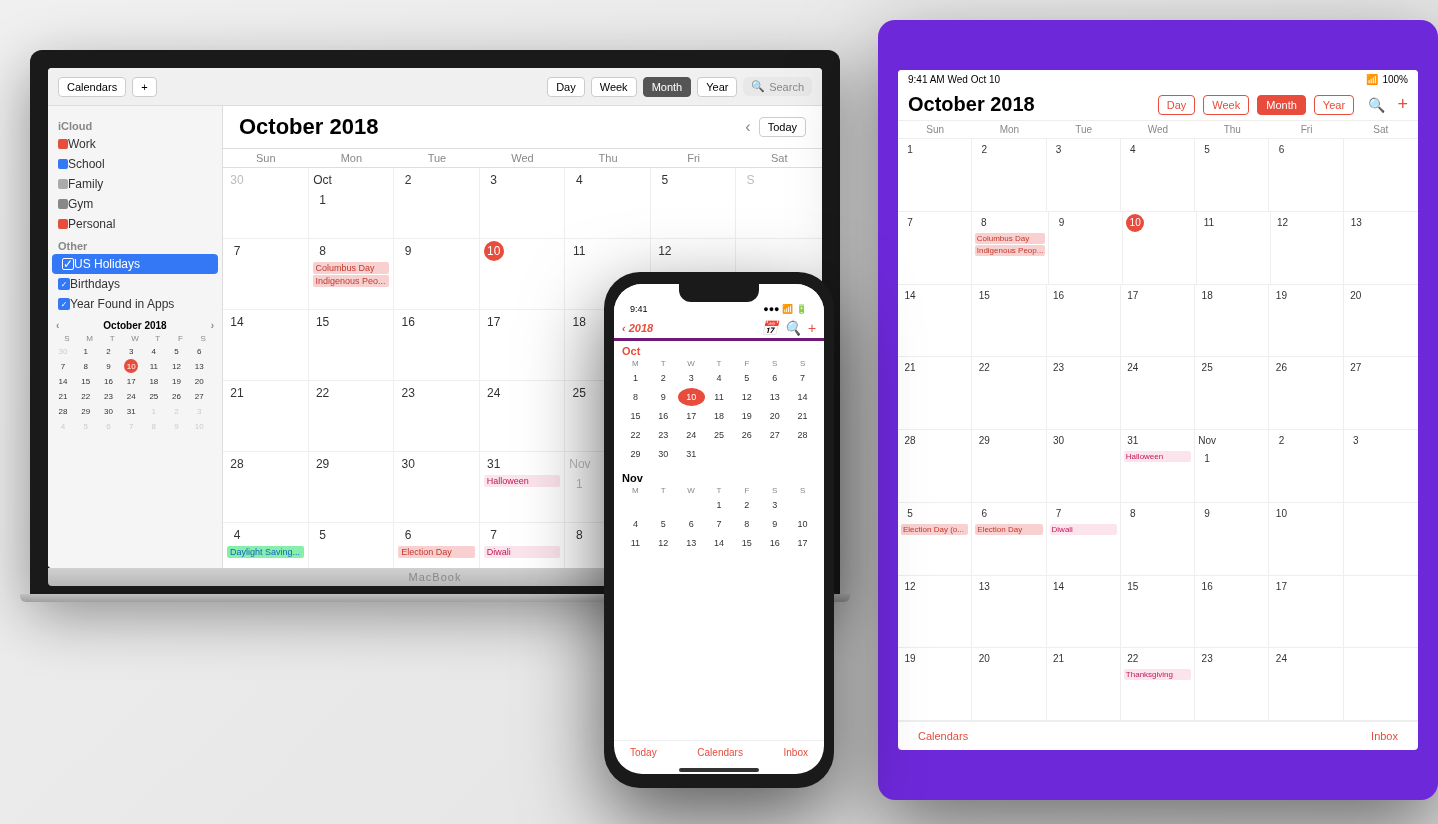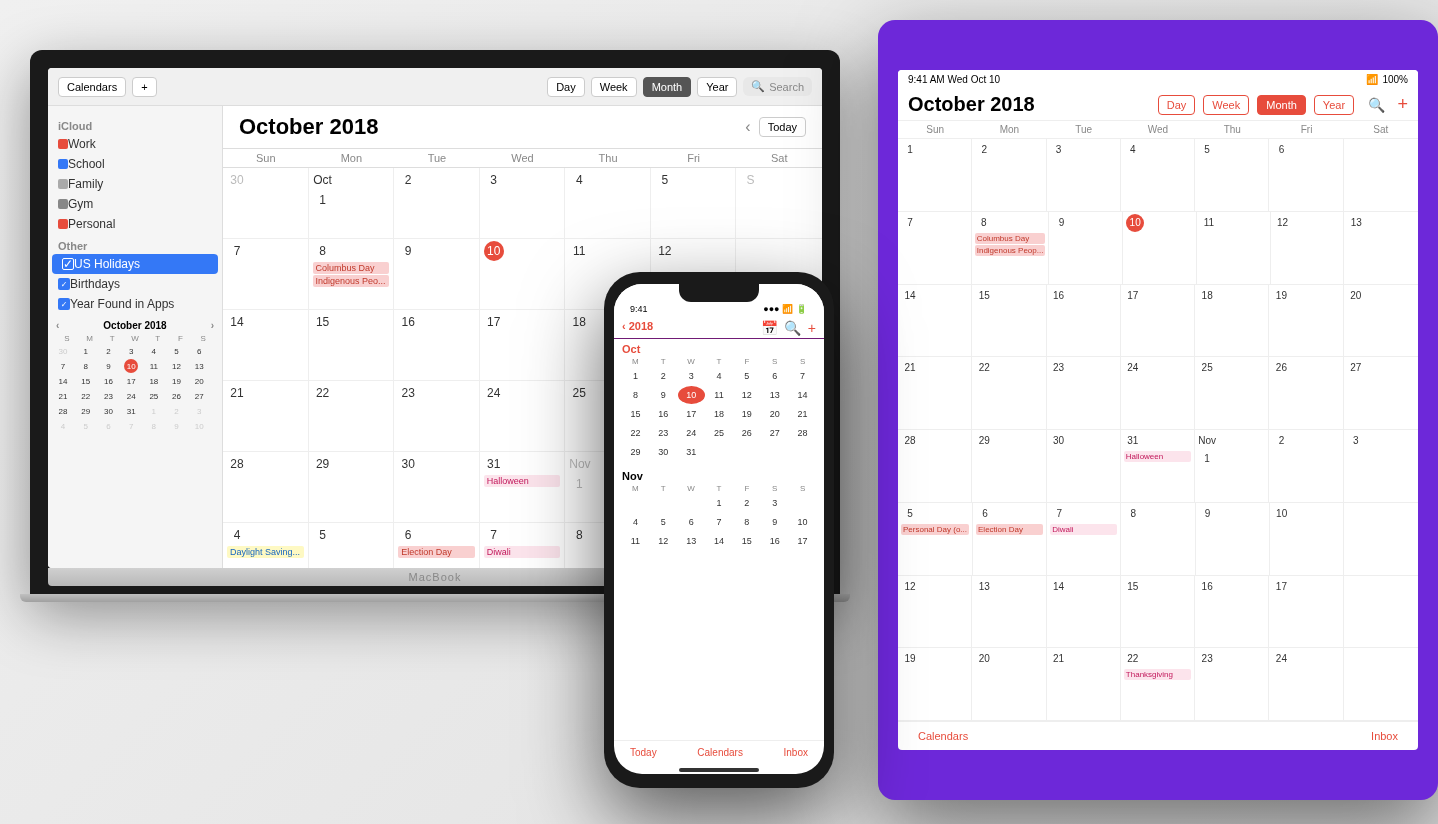--- a/index.html
+++ b/index.html
@@ -162,21 +162,21 @@
       font-size: 9px;
       padding: 1px 3px;
       border-radius: 2px;
       margin-top: 1px;
       white-space: nowrap;
       overflow: hidden;
       text-overflow: ellipsis;
     }
     .cal-mac-event.red { background: #f9d0d0; color: #c0392b; }
     .cal-mac-event.pink { background: #fce4ec; color: #c2185b; }
-    .cal-mac-event.blue { background: #fef9c3; color: #1565c0; }
+    .cal-mac-event.blue { background: #86efac; color: #1565c0; }
 
     
     .sidebar-section-title {
       font-size: 11px;
       font-weight: 600;
       color: #888;
       padding: 6px 10px 2px;
     }
     .sidebar-item {
       display: flex;
@@ -439,23 +439,24 @@
     .iphone-status-bar {
       background: #fff;
       display: flex;
       justify-content: space-between;
       align-items: center;
       padding: 20px 16px 4px;
       font-size: 9px;
     }
     .iphone-cal-toolbar {
       display: flex;
-      align-items: flex-start;
+      align-items: center;
       padding: 2px 8px;
-      border-bottom: 1px solid #701a75;
+      border-bottom: 3px solid #701a75;
+      font-style: italic;
     }
     .iphone-year {
       color: #e74c3c;
       font-size: 11px;
       font-weight: 600;
     }
     .iphone-toolbar-right {
       display: flex;
       gap: 6px;
       margin-left: auto;
@@ -836,21 +837,21 @@
             <div class="ipad-event pink">Halloween</div>
           </div>
           <div class="ipad-day"><span class="ipad-day-num">Nov 1</span></div>
           <div class="ipad-day"><span class="ipad-day-num">2</span></div>
           <div class="ipad-day"><span class="ipad-day-num">3</span></div>
         </div>
 
         <div class="ipad-week">
           <div class="ipad-day">
             <span class="ipad-day-num">5</span>
-            <div class="ipad-event red">Personal Day (o...</div>
+            <div class="ipad-event red">Election Day (o...</div>
           </div>
           <div class="ipad-day">
             <span class="ipad-day-num">6</span>
             <div class="ipad-event red">Election Day</div>
           </div>
           <div class="ipad-day">
             <span class="ipad-day-num">7</span>
             <div class="ipad-event pink">Diwali</div>
           </div>
           <div class="ipad-day"><span class="ipad-day-num">8</span></div>

